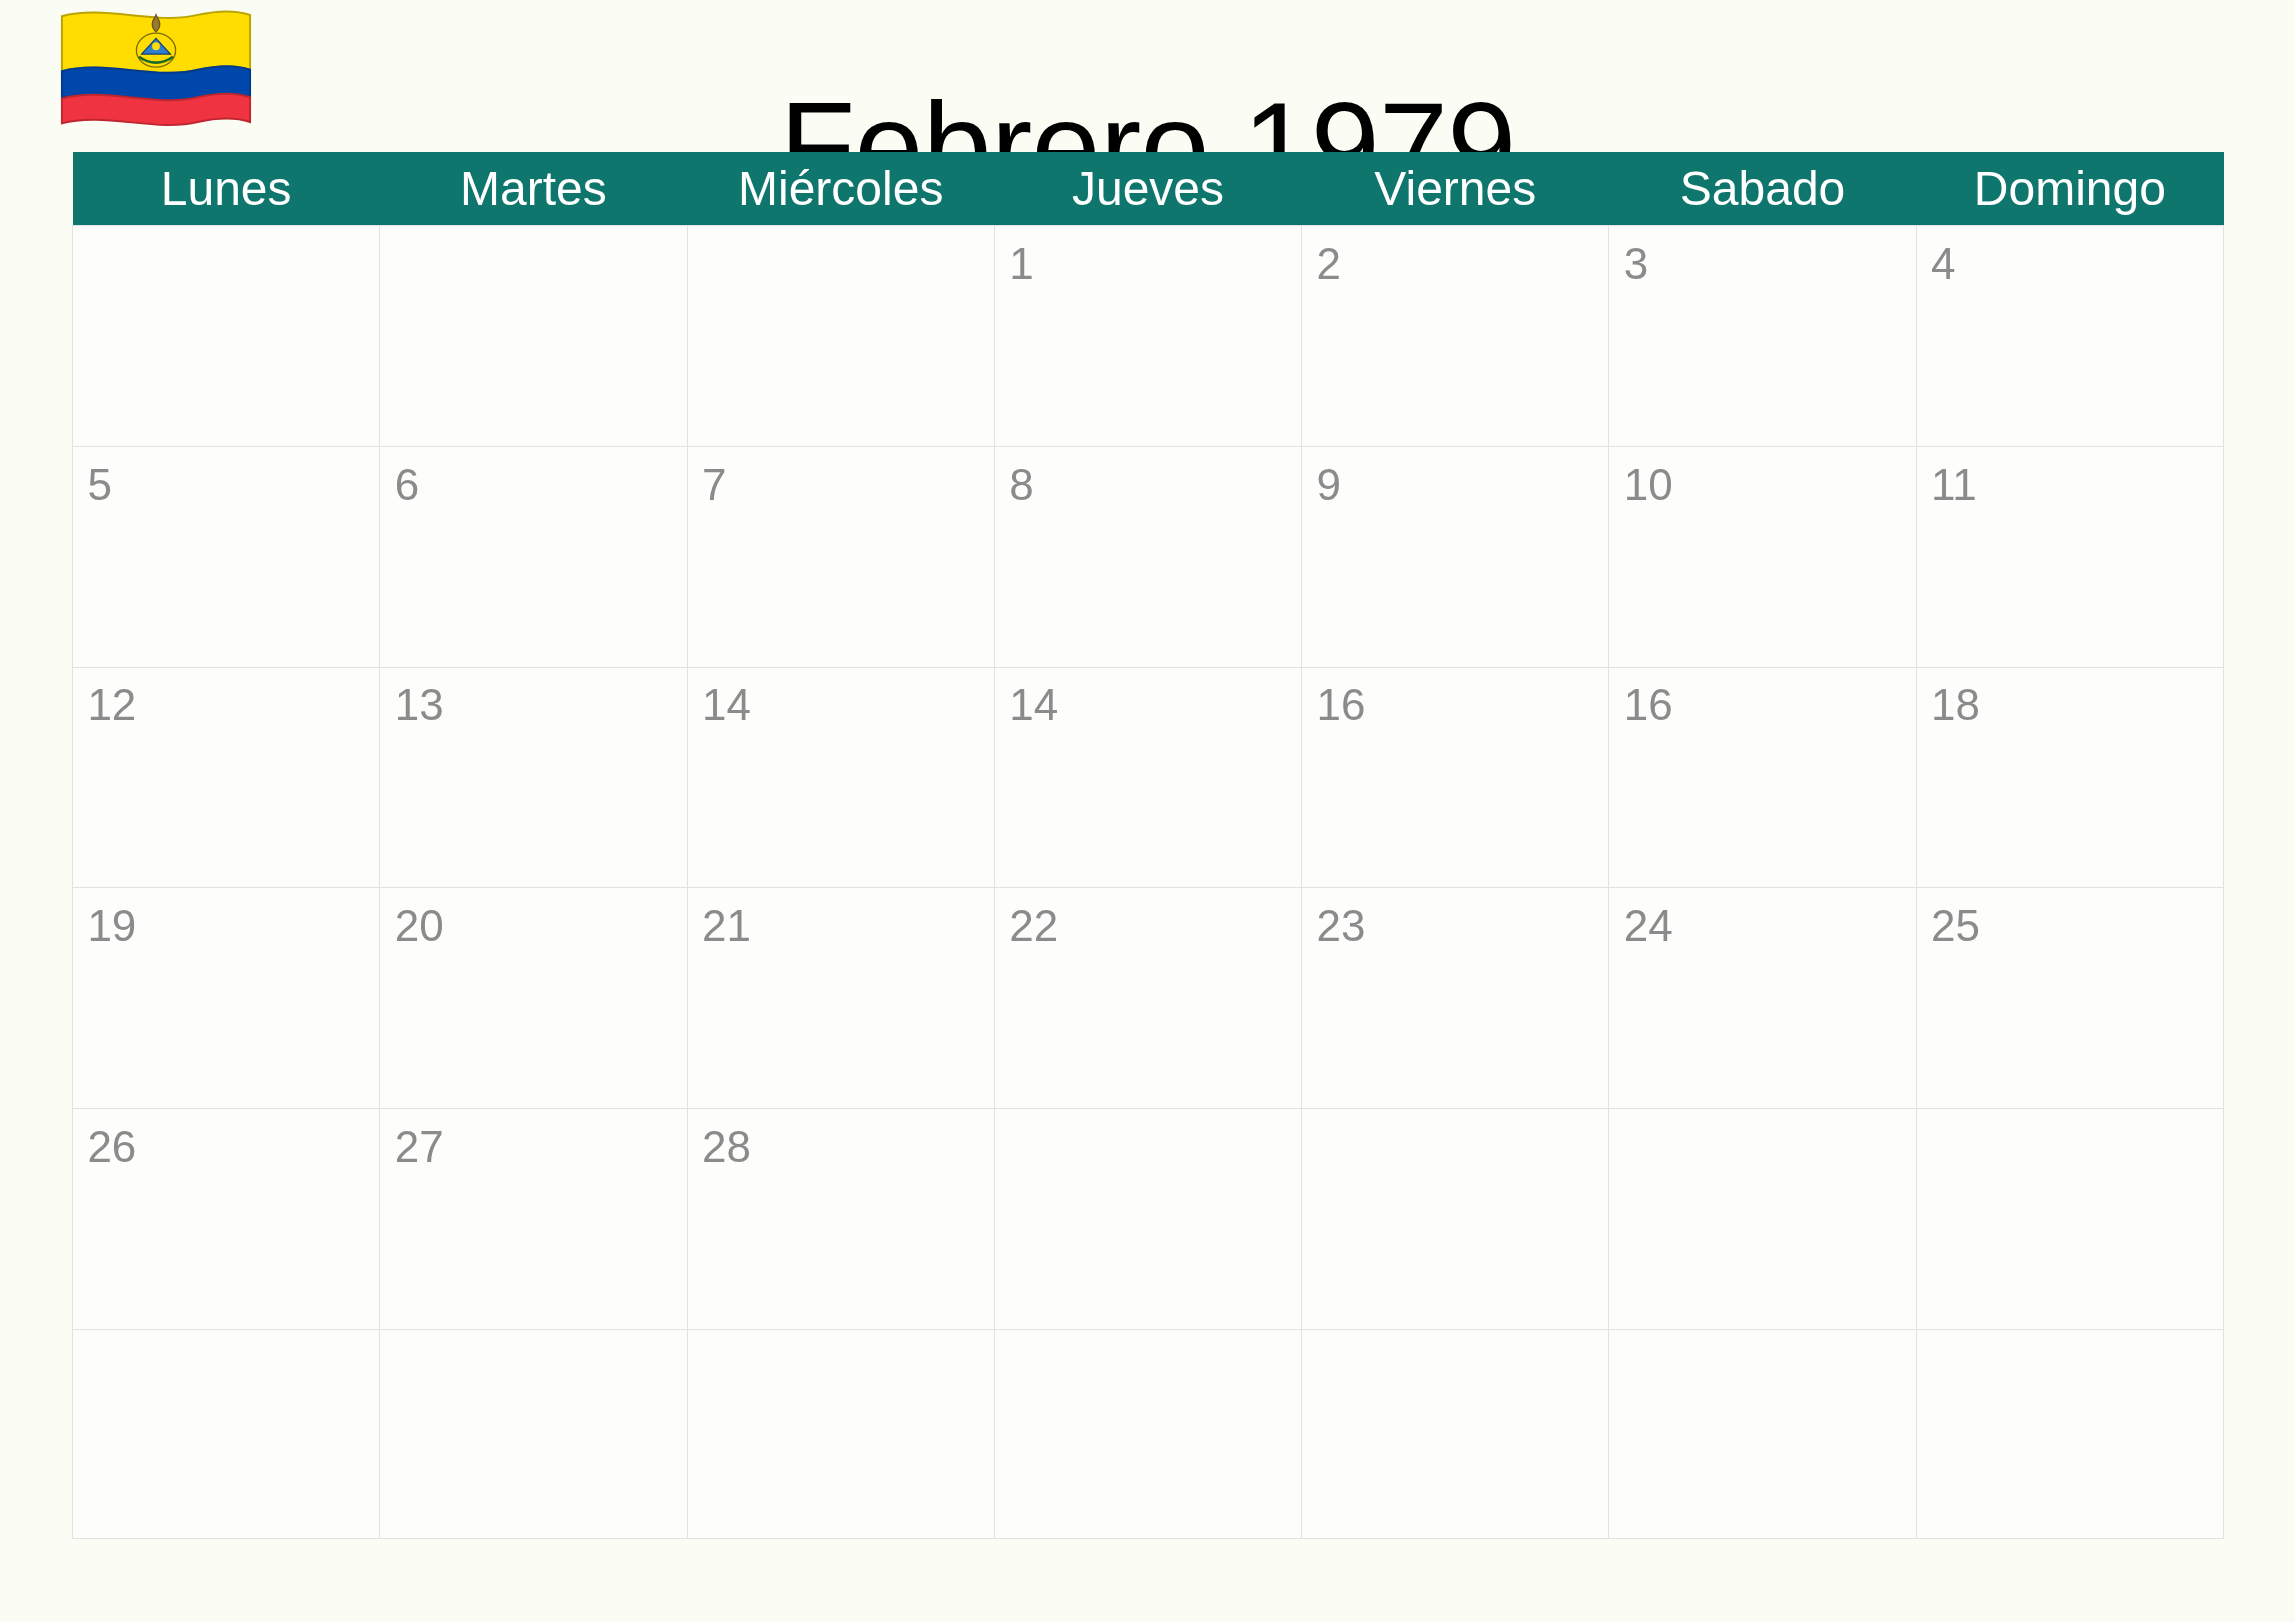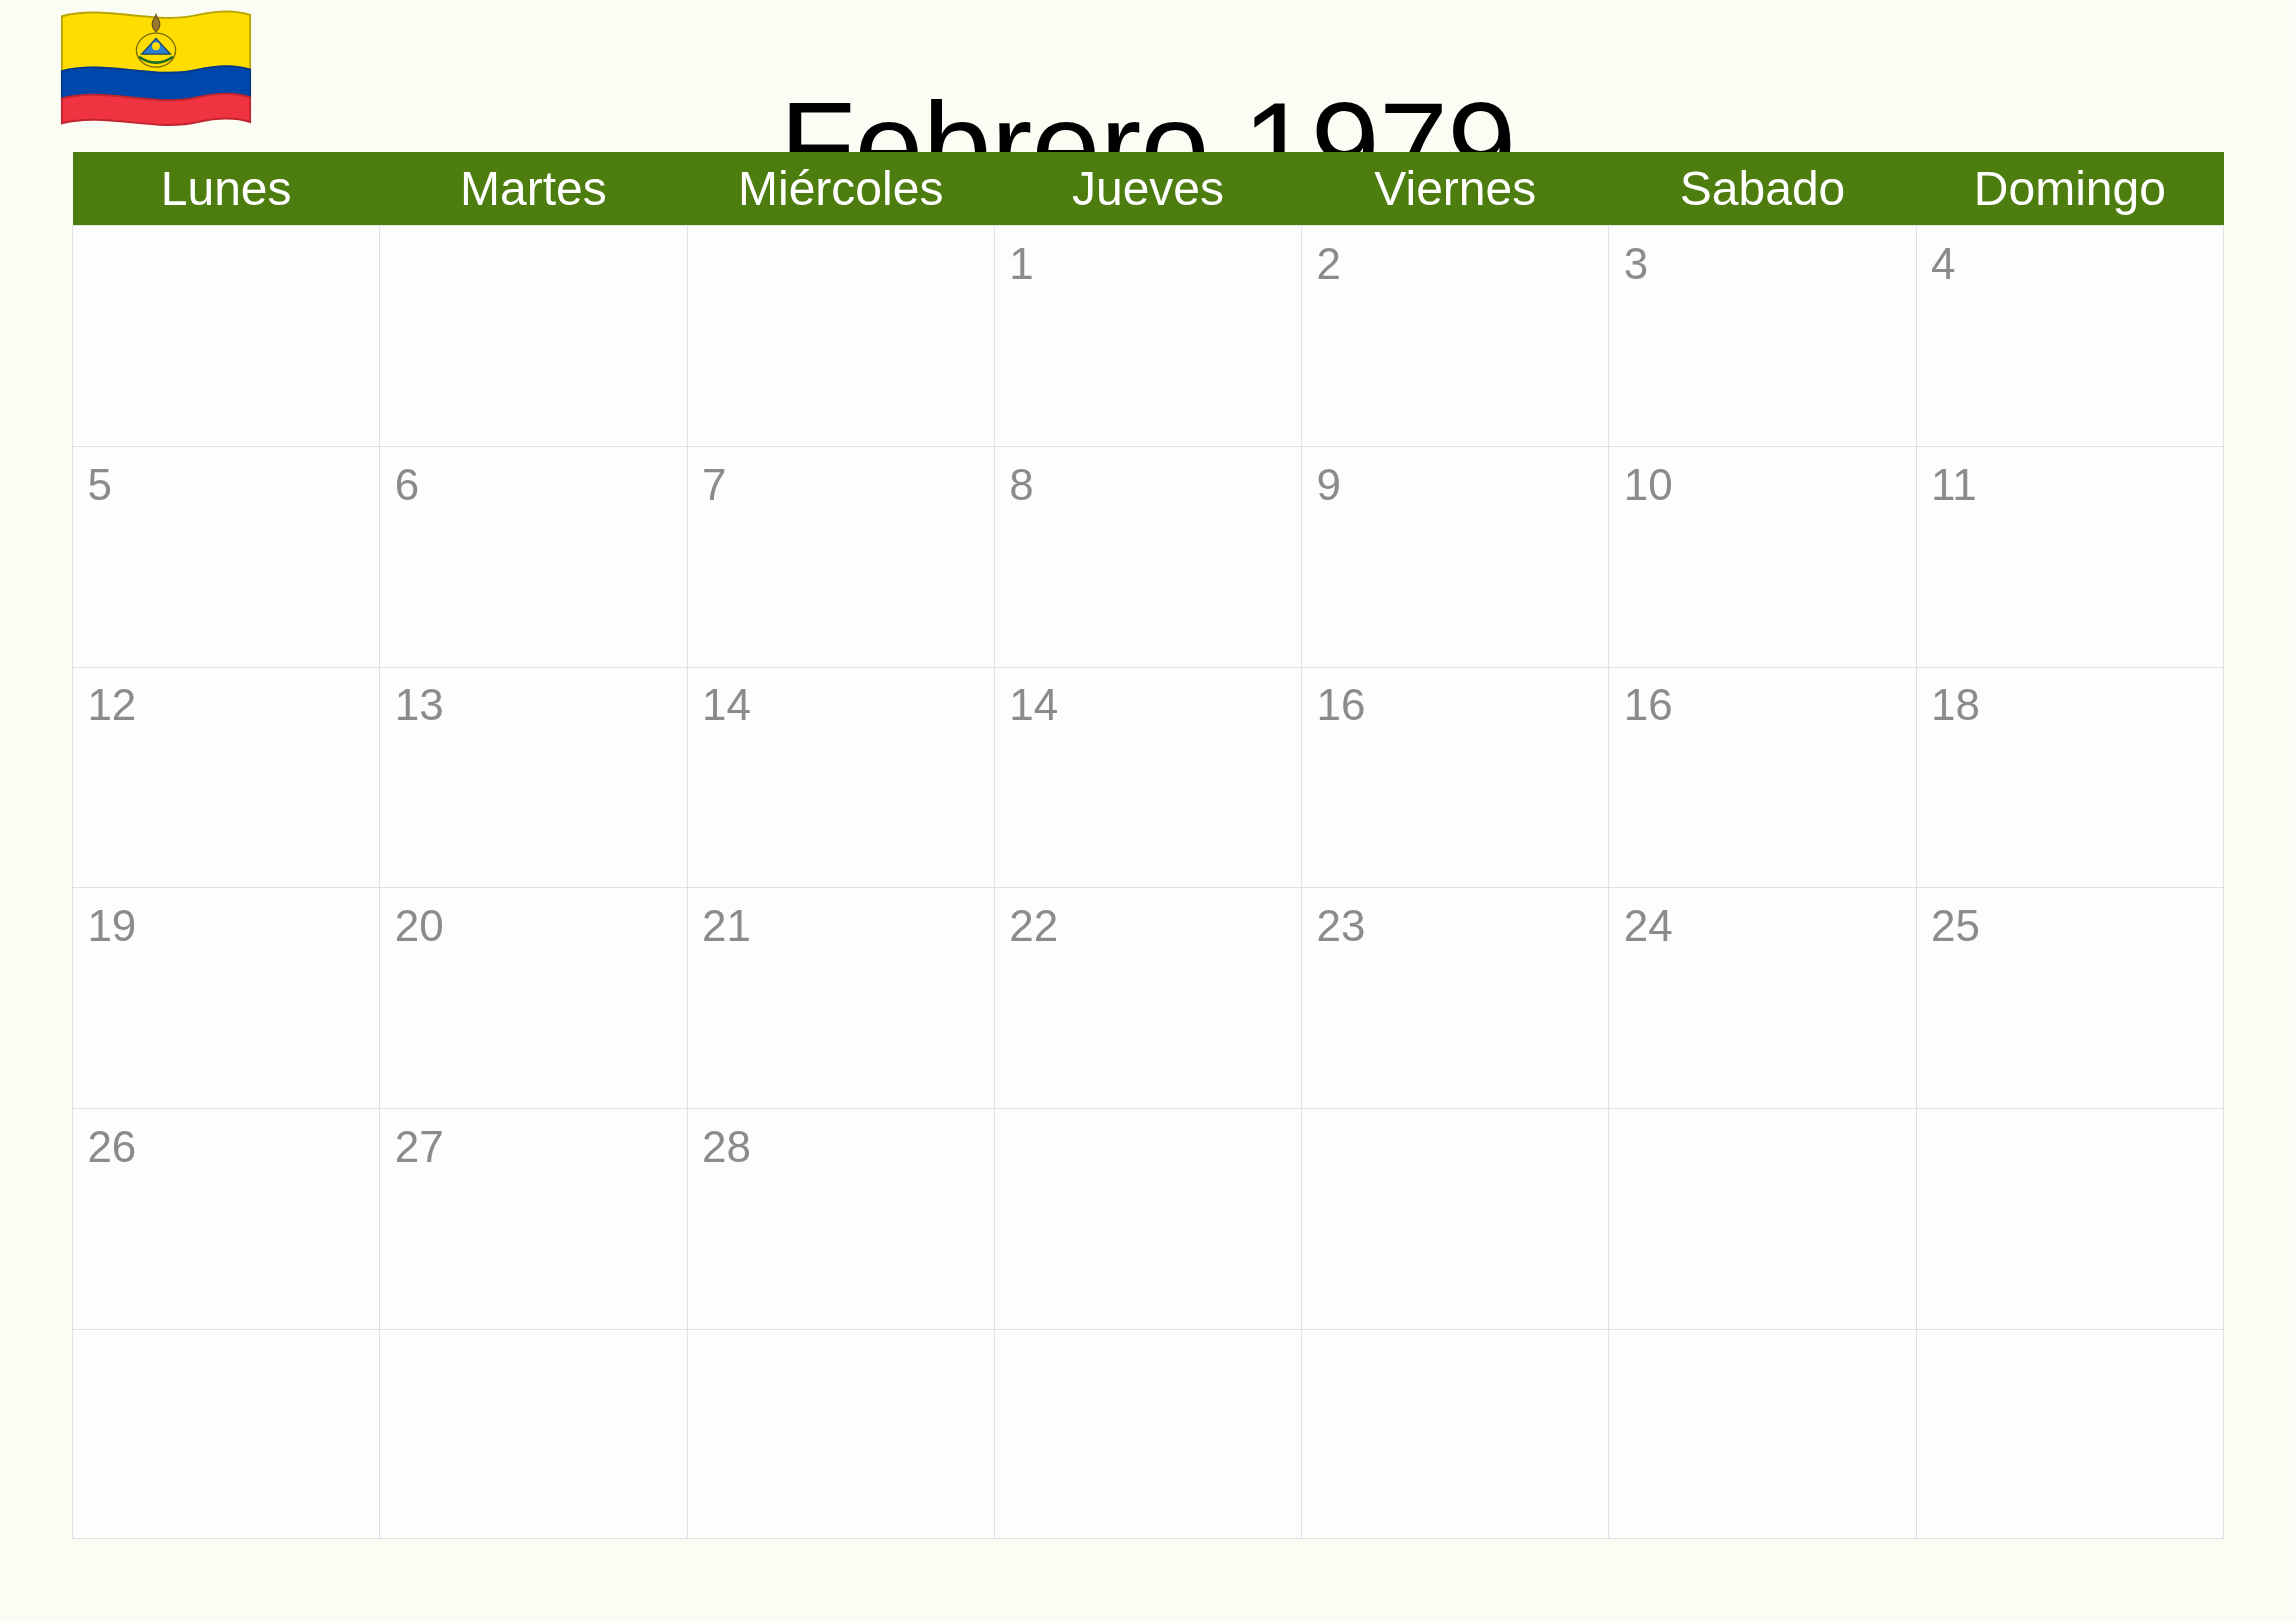--- a/index.html
+++ b/index.html
@@ -49,21 +49,21 @@
   
   .calendar {
     position: absolute;
     left: 72px;
     top: 152px;
     width: 2152px;
     border-collapse: collapse;
     table-layout: fixed;
   }
   .calendar th {
-    background: #4d7c0f;
+    background: #0f766e;
     color: #ffffff;
     font-size: 48px;
     font-weight: normal;
     text-align: center;
     height: 73px;
     padding: 0 9.2px;
     border: none;
     vertical-align: middle;
   }
   .calendar td {

